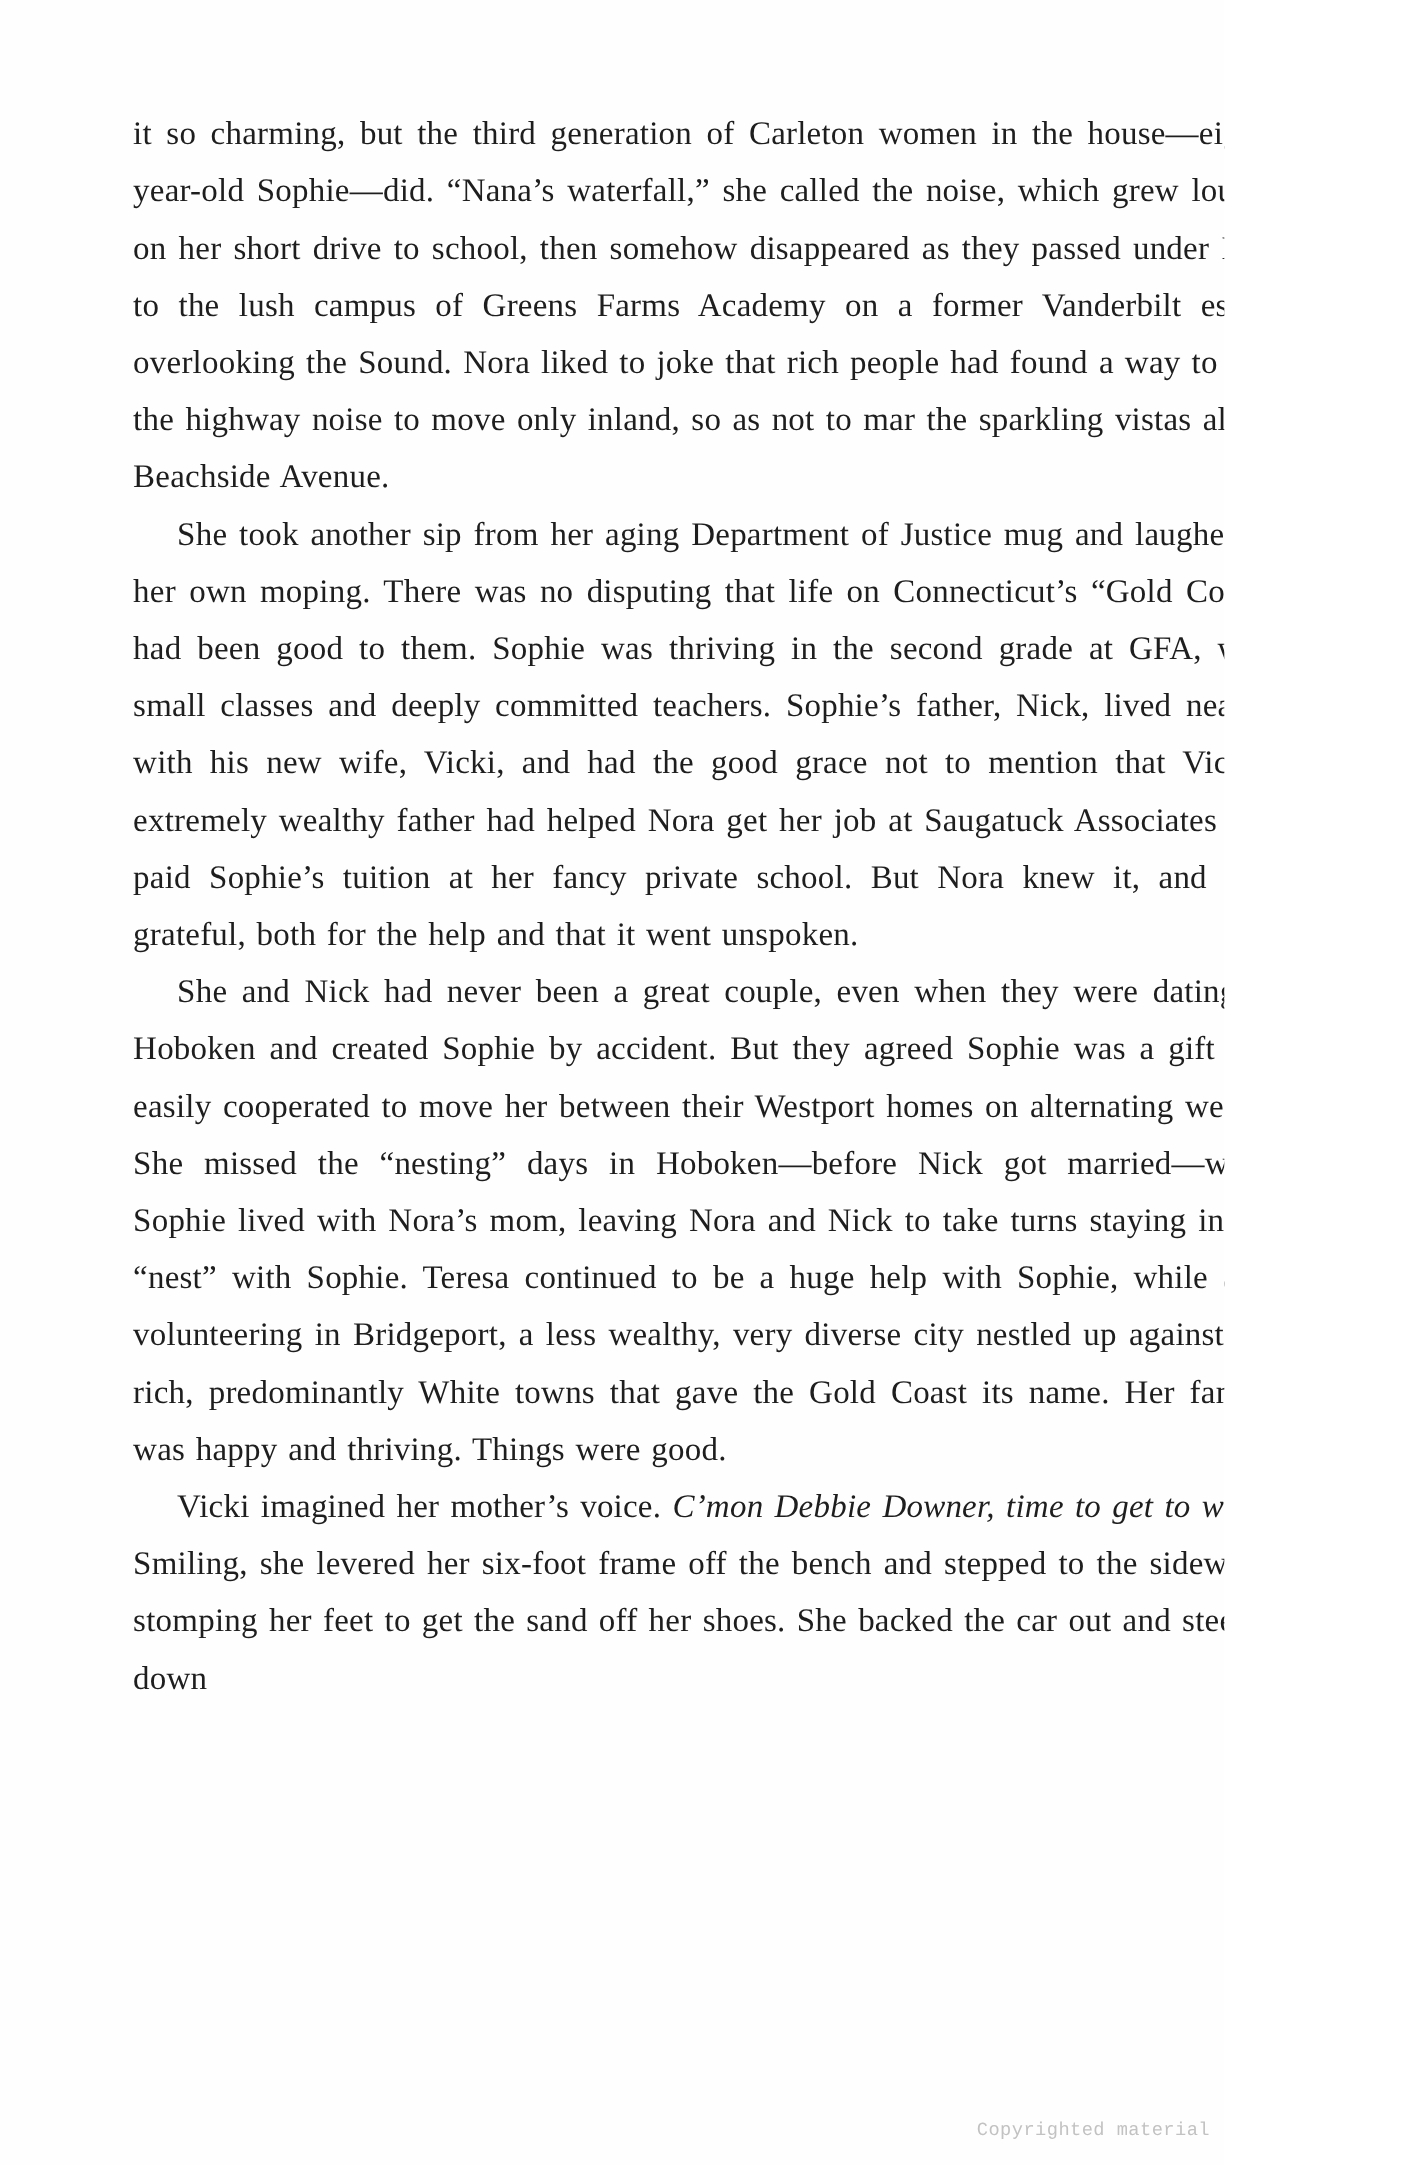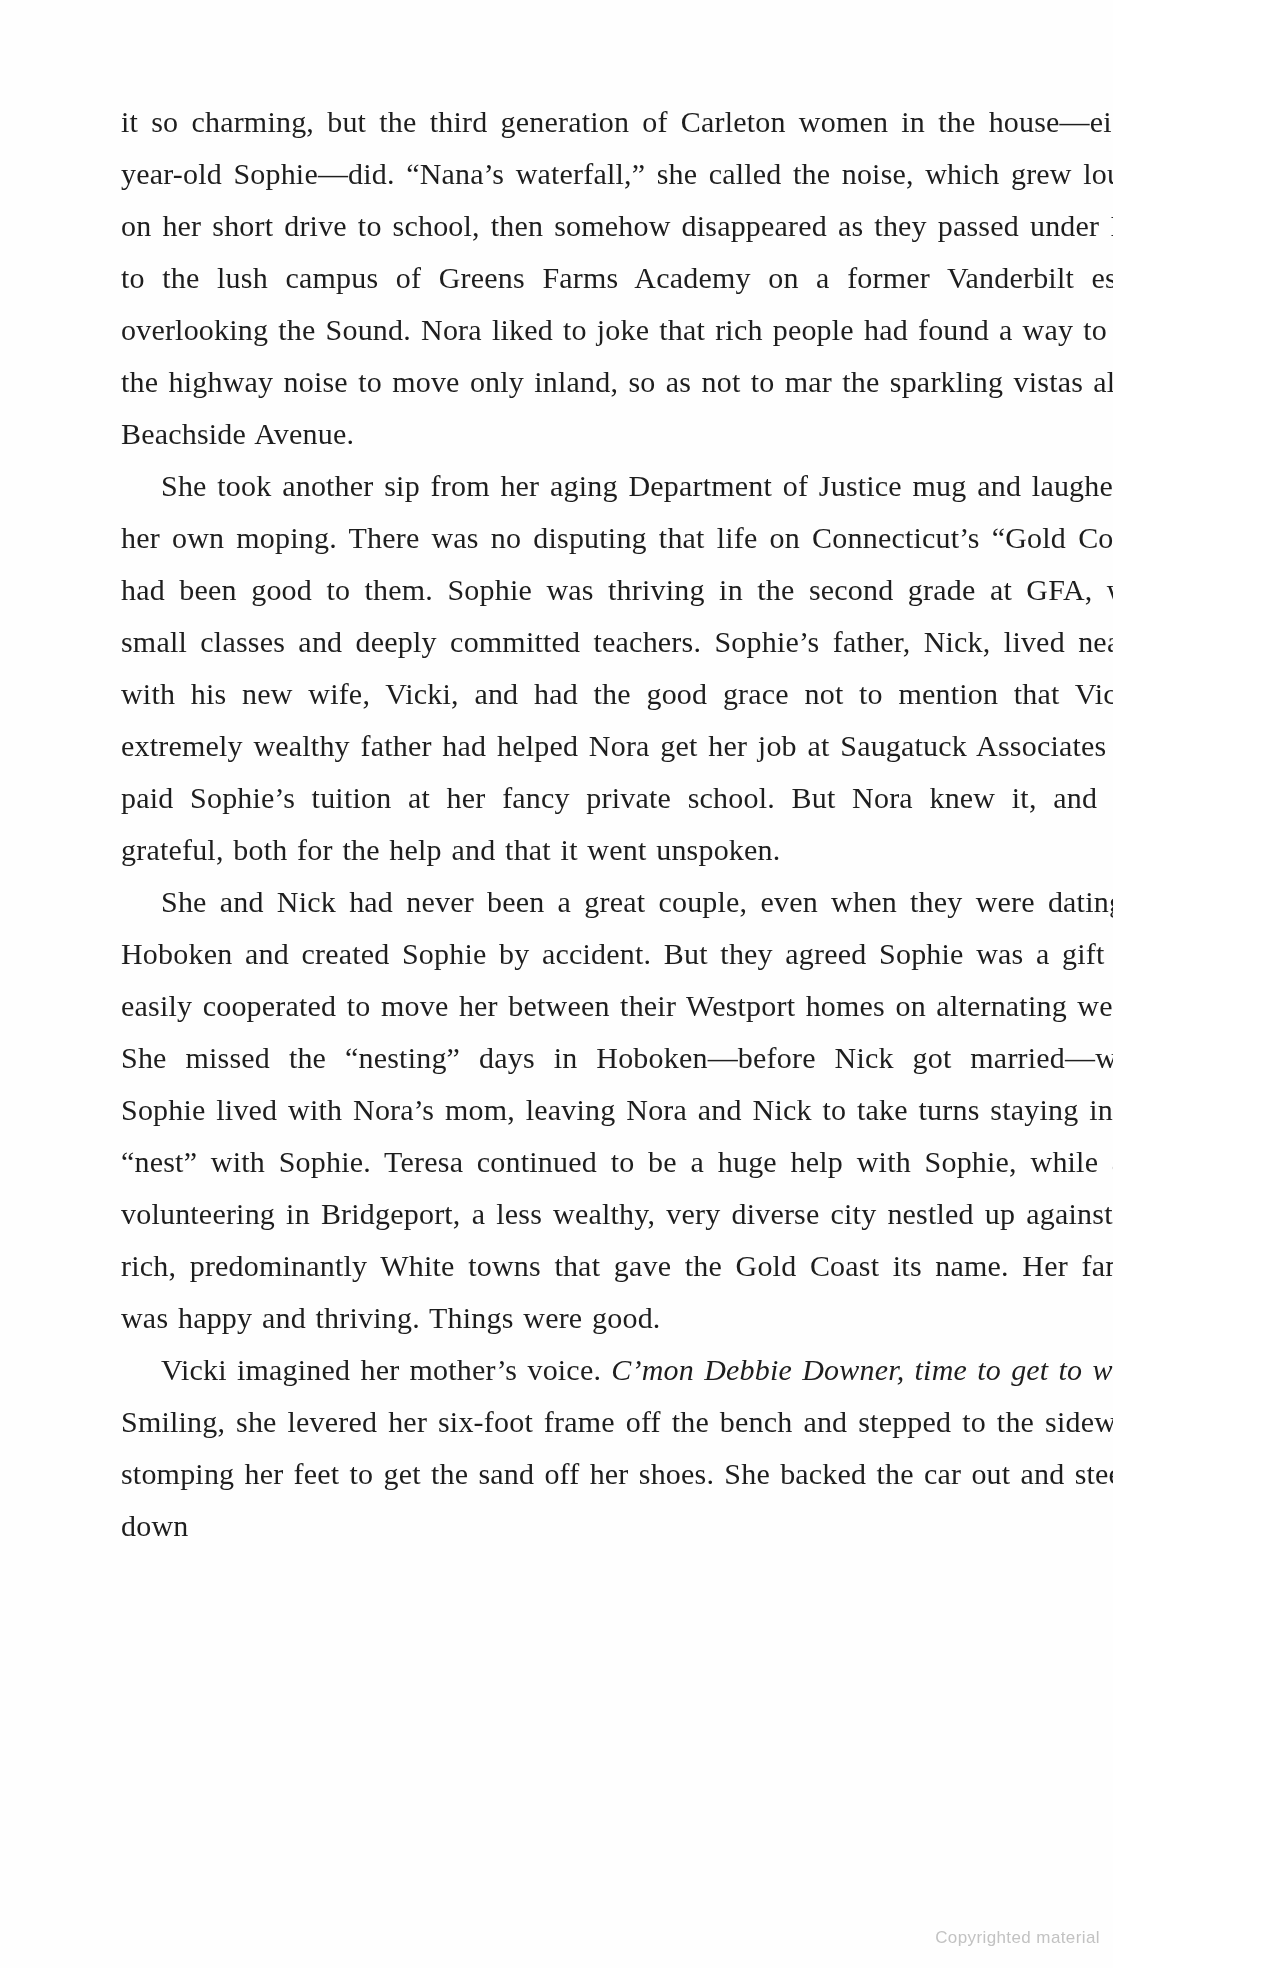--- a/index.html
+++ b/index.html
@@ -37,21 +37,21 @@
     
     text-align-last: justify;
   }
   .para em {
     font-style: italic;
   }
   .copyright {
     position: absolute;
     top: 1928px;
     right: 13px;
-    font-family: Liberation Sans, sans-serif;
+    font-family: Liberation Mono, monospace;
     font-size: 17px;
     line-height: 20px;
     color: #c2c2c2;
     letter-spacing: 0.4px;
   }
 </style>
 </head>
 <body>
 
 <div class="page">

